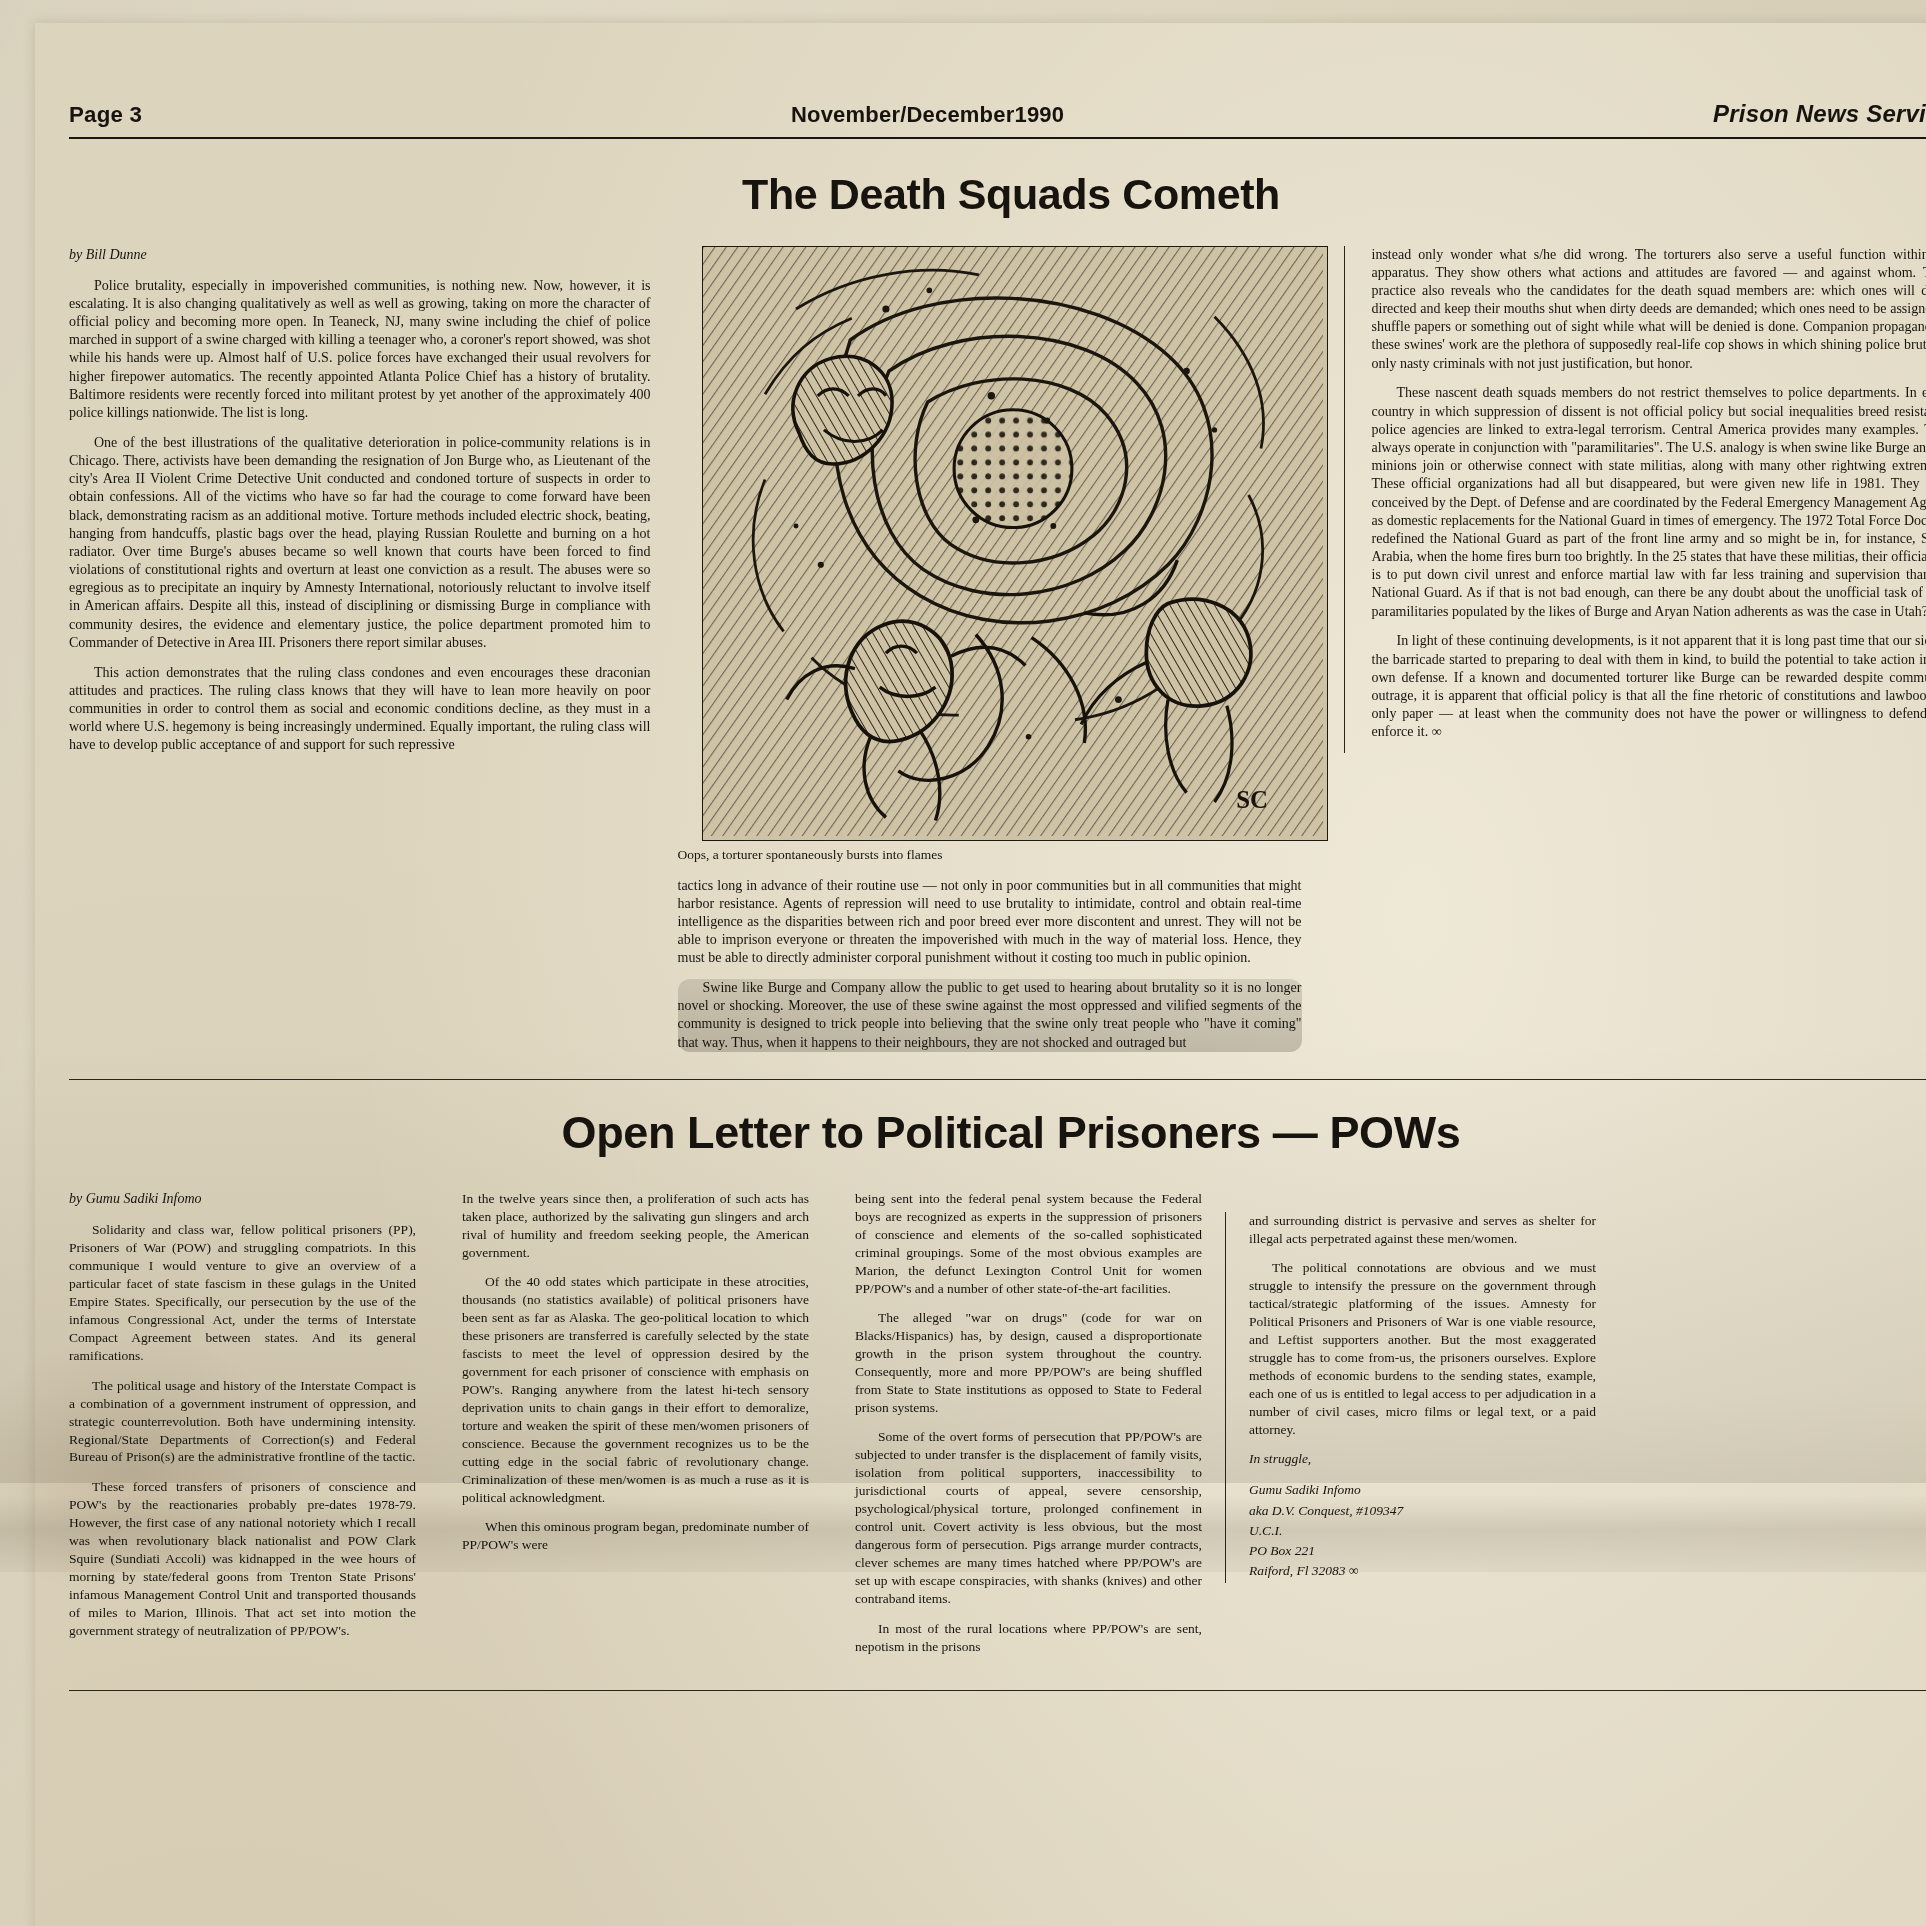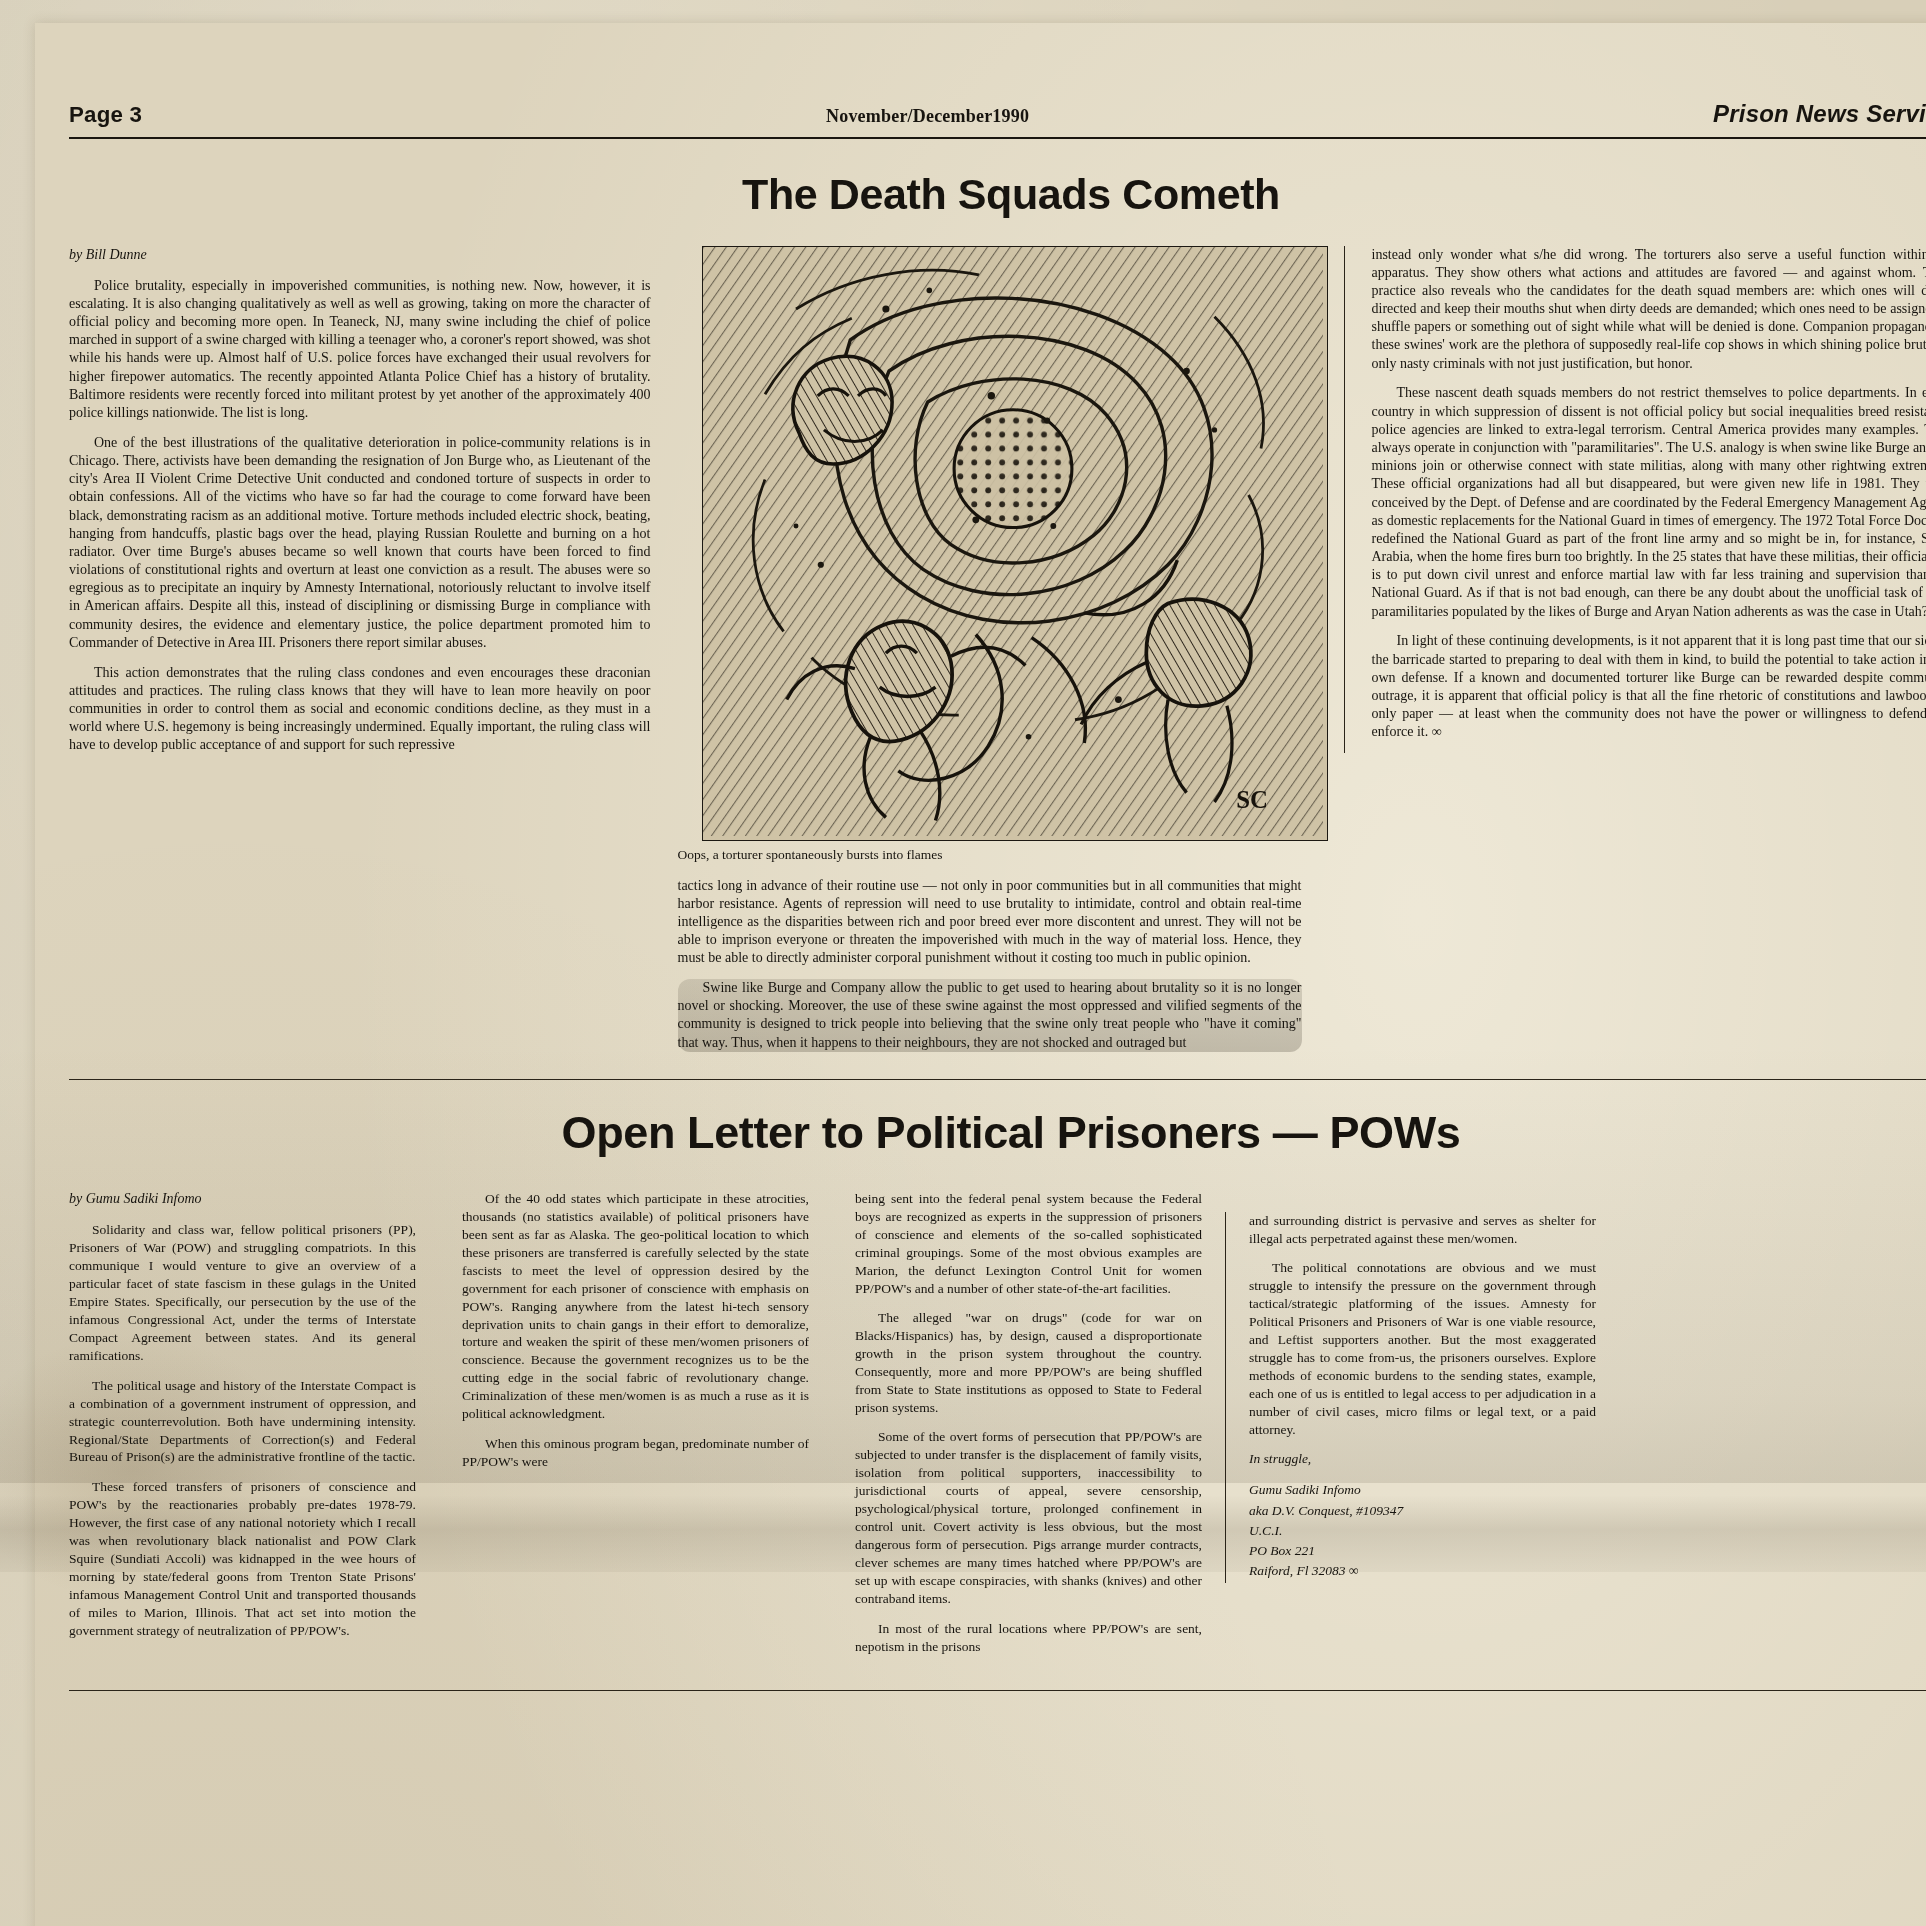--- a/index.html
+++ b/index.html
@@ -44,22 +44,21 @@
     display: flex;
     align-items: baseline;
     justify-content: space-between;
     font-family: "Liberation Sans", sans-serif;
     font-weight: bold;
     font-size: 22.3px;
     letter-spacing: 0.2px;
     padding-bottom: 8.5px;
   }
   .masthead .center {
-    font-size: 18px;
-    font-family: Liberation Serif, serif;
+    font-size: 22px;
   }
   .masthead .right {
     font-style: italic;
     font-size: 24px;
   }
   .rule-thick {
     border-top: 2.7px solid #1a1610;
     margin-bottom: 31px;
   }
   .rule-thin {
@@ -315,20 +314,21 @@
     <div class="cols5">
 
       <div class="c5">
         <div class="byline">by Gumu Sadiki Infomo</div>
         <p>Solidarity and class war, fellow political prisoners (PP), Prisoners of War (POW) and struggling compatriots. In this communique I would venture to give an overview of a particular facet of state fascism in these gulags in the United Empire States. Specifically, our persecution by the use of the infamous Congressional Act, under the terms of Interstate Compact Agreement between states. And its general ramifications.</p>
         <p>The political usage and history of the Interstate Compact is a combination of a government instrument of oppression, and strategic counterrevolution. Both have undermining intensity. Regional/State Departments of Correction(s) and Federal Bureau of Prison(s) are the administrative frontline of the tactic.</p>
         <p>These forced transfers of prisoners of conscience and POW's by the reactionaries probably pre-dates 1978-79. However, the first case of any national notoriety which I recall was when revolutionary black nationalist and POW Clark Squire (Sundiati Accoli) was kidnapped in the wee hours of morning by state/federal goons from Trenton State Prisons' infamous Management Control Unit and transported thousands of miles to Marion, Illinois. That act set into motion the government strategy of neutralization of PP/POW's.</p>
       </div>
 
       <div class="c5">
+        <p class="noindent">In the twelve years since then, a proliferation of such acts has taken place, authorized by the salivating gun slingers and arch rival of humility and freedom seeking people, the American government.</p>
         <p>Of the 40 odd states which participate in these atrocities, thousands (no statistics available) of political prisoners have been sent as far as Alaska. The geo-political location to which these prisoners are transferred is carefully selected by the state fascists to meet the level of oppression desired by the government for each prisoner of conscience with emphasis on POW's. Ranging anywhere from the latest hi-tech sensory deprivation units to chain gangs in their effort to demoralize, torture and weaken the spirit of these men/women prisoners of conscience. Because the government recognizes us to be the cutting edge in the social fabric of revolutionary change. Criminalization of these men/women is as much a ruse as it is political acknowledgment.</p>
         <p>When this ominous program began, predominate number of PP/POW's were</p>
       </div>
 
       <div class="c5">
         <p class="noindent">being sent into the federal penal system because the Federal boys are recognized as experts in the suppression of prisoners of conscience and elements of the so-called sophisticated criminal groupings. Some of the most obvious examples are Marion, the defunct Lexington Control Unit for women PP/POW's and a number of other state-of-the-art facilities.</p>
         <p>The alleged "war on drugs" (code for war on Blacks/Hispanics) has, by design, caused a disproportionate growth in the prison system throughout the country. Consequently, more and more PP/POW's are being shuffled from State to State institutions as opposed to State to Federal prison systems.</p>
         <p>Some of the overt forms of persecution that PP/POW's are subjected to under transfer is the displacement of family visits, isolation from political supporters, inaccessibility to jurisdictional courts of appeal, severe censorship, psychological/physical torture, prolonged confinement in control unit. Covert activity is less obvious, but the most dangerous form of persecution. Pigs arrange murder contracts, clever schemes are many times hatched where PP/POW's are set up with escape conspiracies, with shanks (knives) and other contraband items.</p>
         <p>In most of the rural locations where PP/POW's are sent, nepotism in the prisons</p>
       </div>

